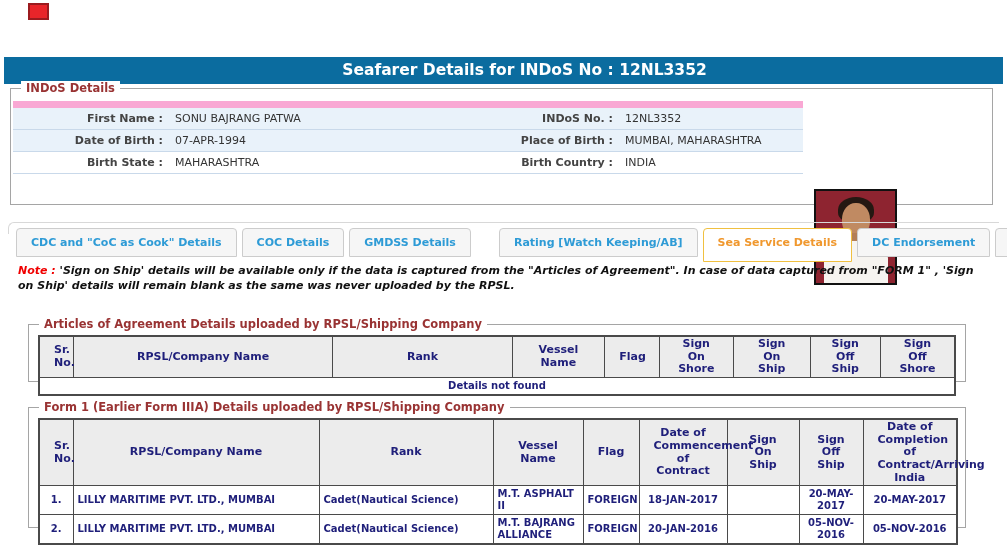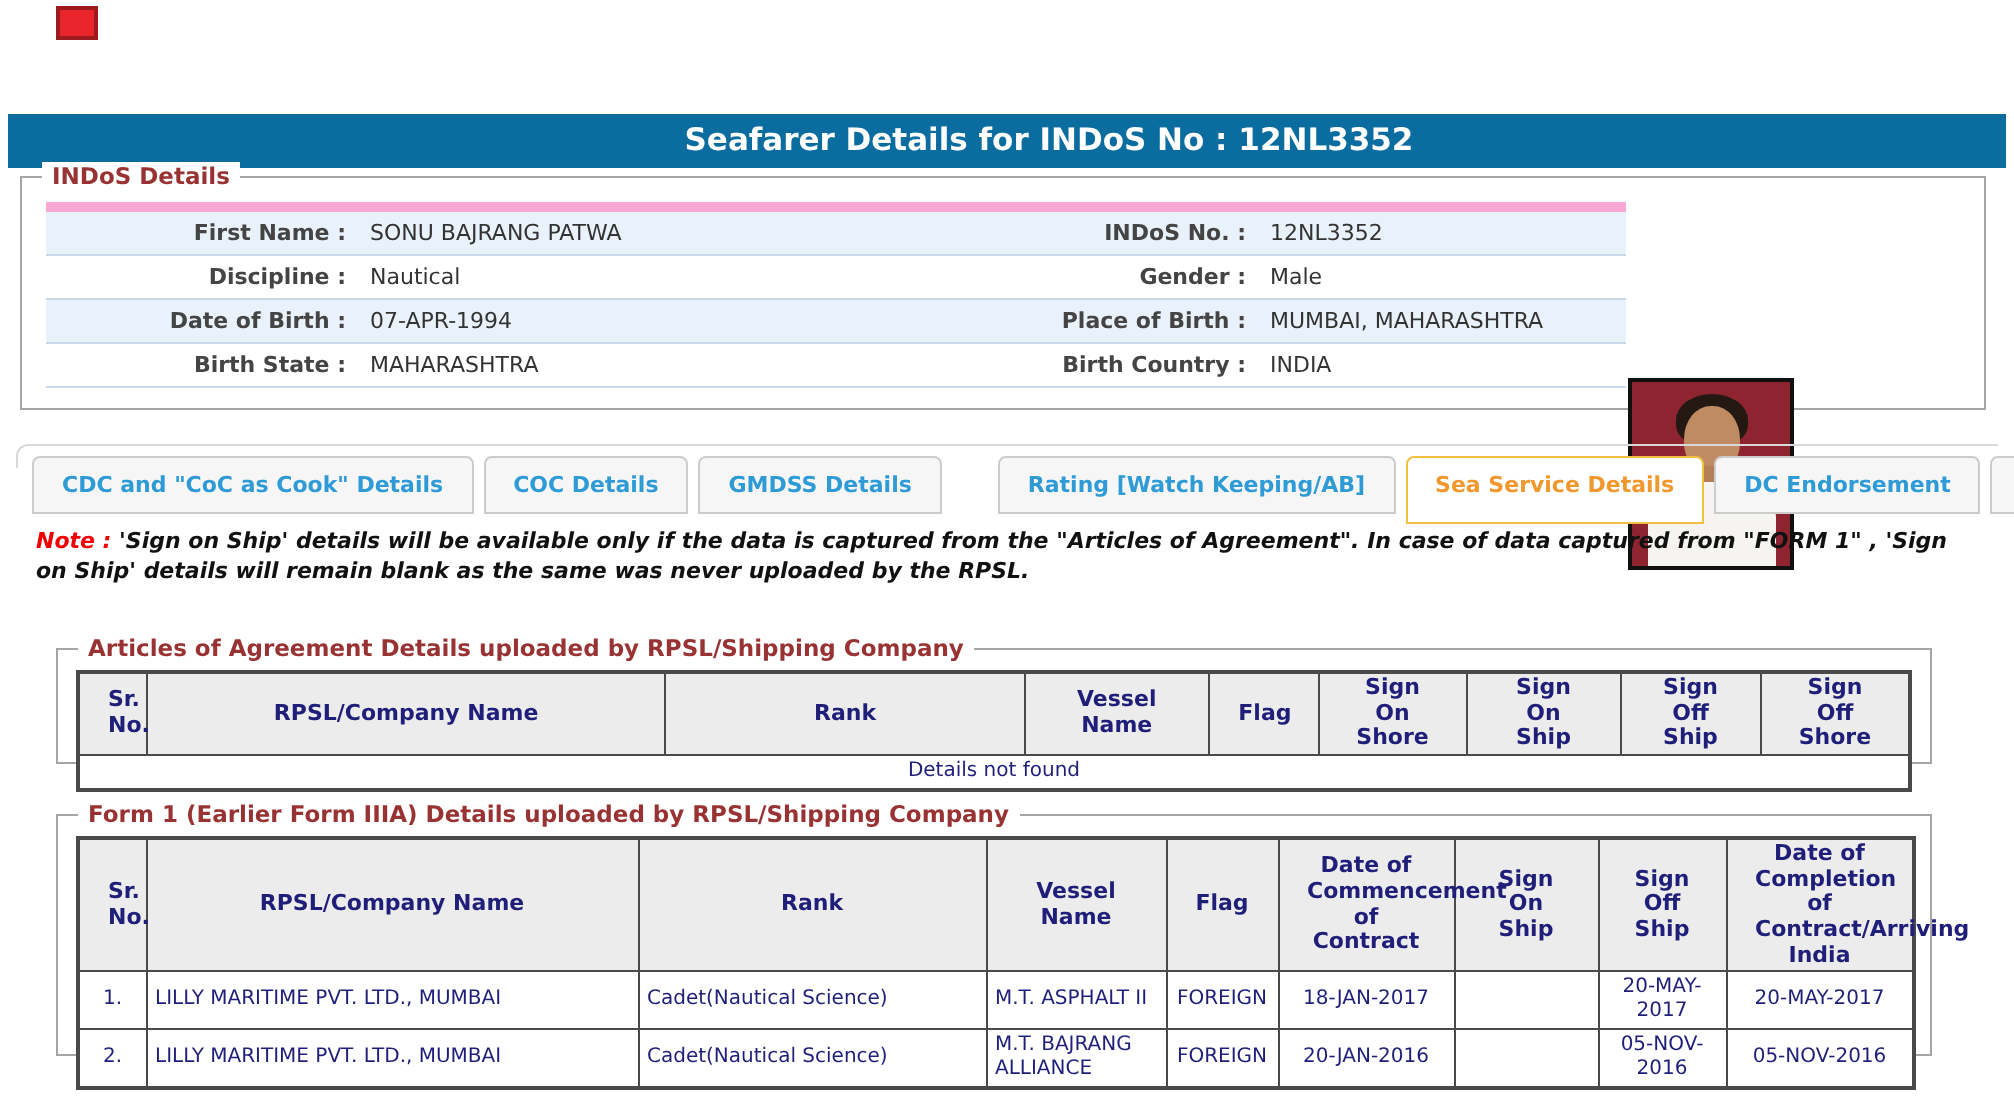--- a/index.html
+++ b/index.html
@@ -16,22 +16,22 @@
               background:#0b6c9f; color:#fff; text-align:center;
               font-weight:bold; font-size:15.5px; line-height:27px;padding-left:42px; }
 
   
   .fs { position:absolute; border:1px solid #a5a5a5; background:#fff; }
   .fs-legend { position:absolute; top:-8px; left:10px; background:#fff;
                padding:0 5px; color:#993333; font-weight:bold; font-size:11.5px; white-space:nowrap; }
 
   
   .indos-fs { left:10px; top:88px; width:983px; height:117px; }
-  .indos-rows { position:absolute; left:12px; top:12px; width:790px;
-                border-top:5px solid #f9a8d4; }
+  .indos-rows { position:absolute; left:2px; top:12px; width:790px;
+                border-top:7px solid #f9a8d4; }
   .ind-row { display:flex; height:22px; line-height:21px;
              border-bottom:1px solid #c9d9ea; font-size:11px; }
   .ind-row.stripe { background:#e9f2fa; }
   .lab { font-weight:bold; color:#444; text-align:right; }
   .val { color:#333; text-align:left; }
   .lab.l1 { width:158px; padding-right:8px; }
   .val.v1 { width:322px; padding-left:4px; }
   .lab.l2 { width:128px; padding-right:8px; }
   .val.v2 { width:172px; padding-left:4px; }
 
@@ -64,21 +64,21 @@
   .note .red { color:#f00000; }
 
   
   .art-fs { left:28px; top:324px; width:938px; height:58px; }
   .f1-fs  { left:28px; top:407px; width:938px; height:121px; }
   table.grid { position:absolute; left:9px; top:10px; width:918px;
                border-collapse:collapse; border:2px solid #4a4a4a; table-layout:fixed; }
   table.grid th { border:1px solid #4a4a4a; background:#ececec; color:#1f1f7a;
                   font-size:11px; font-weight:bold; text-align:center;
                   padding:1px 14px; line-height:1.15; }
-  table.grid td { border:1px solid #4a4a4a; color:#1f1f7a; font-weight:normal;
+  table.grid td { border:1px solid #4a4a4a; color:#1f1f7a; font-weight:bold;
                   font-size:10px; padding:2px 4px; line-height:1.2; background:#fff; }
   td.c { text-align:center; }
   td.empty { text-align:center; color:#e80000; font-size:11.5px;
              font-weight:bold; height:17px; padding:1px; }
   .art-grid th { height:24px; }
   .f1-grid th { height:44px; }
   .f1-grid td { height:26px; }
 </style>
 </head>
 <body>
@@ -92,26 +92,20 @@
   </div>
 
   <div class="fs indos-fs">
     <div class="fs-legend">INDoS Details</div>
     <div class="indos-rows">
       <div class="ind-row stripe">
         <span class="lab l1">First Name :</span>
         <span class="val v1">SONU BAJRANG PATWA</span>
         <span class="lab l2">INDoS No. :</span>
         <span class="val v2">12NL3352</span>
-      </div>
-      <div class="ind-row">
-        <span class="lab l1">Discipline :</span>
-        <span class="val v1">Nautical</span>
-        <span class="lab l2">Gender :</span>
-        <span class="val v2">Male</span>
       </div>
       <div class="ind-row stripe">
         <span class="lab l1">Date of Birth :</span>
         <span class="val v1">07-APR-1994</span>
         <span class="lab l2">Place of Birth :</span>
         <span class="val v2">MUMBAI, MAHARASHTRA</span>
       </div>
       <div class="ind-row">
         <span class="lab l1">Birth State :</span>
         <span class="val v1">MAHARASHTRA</span>

